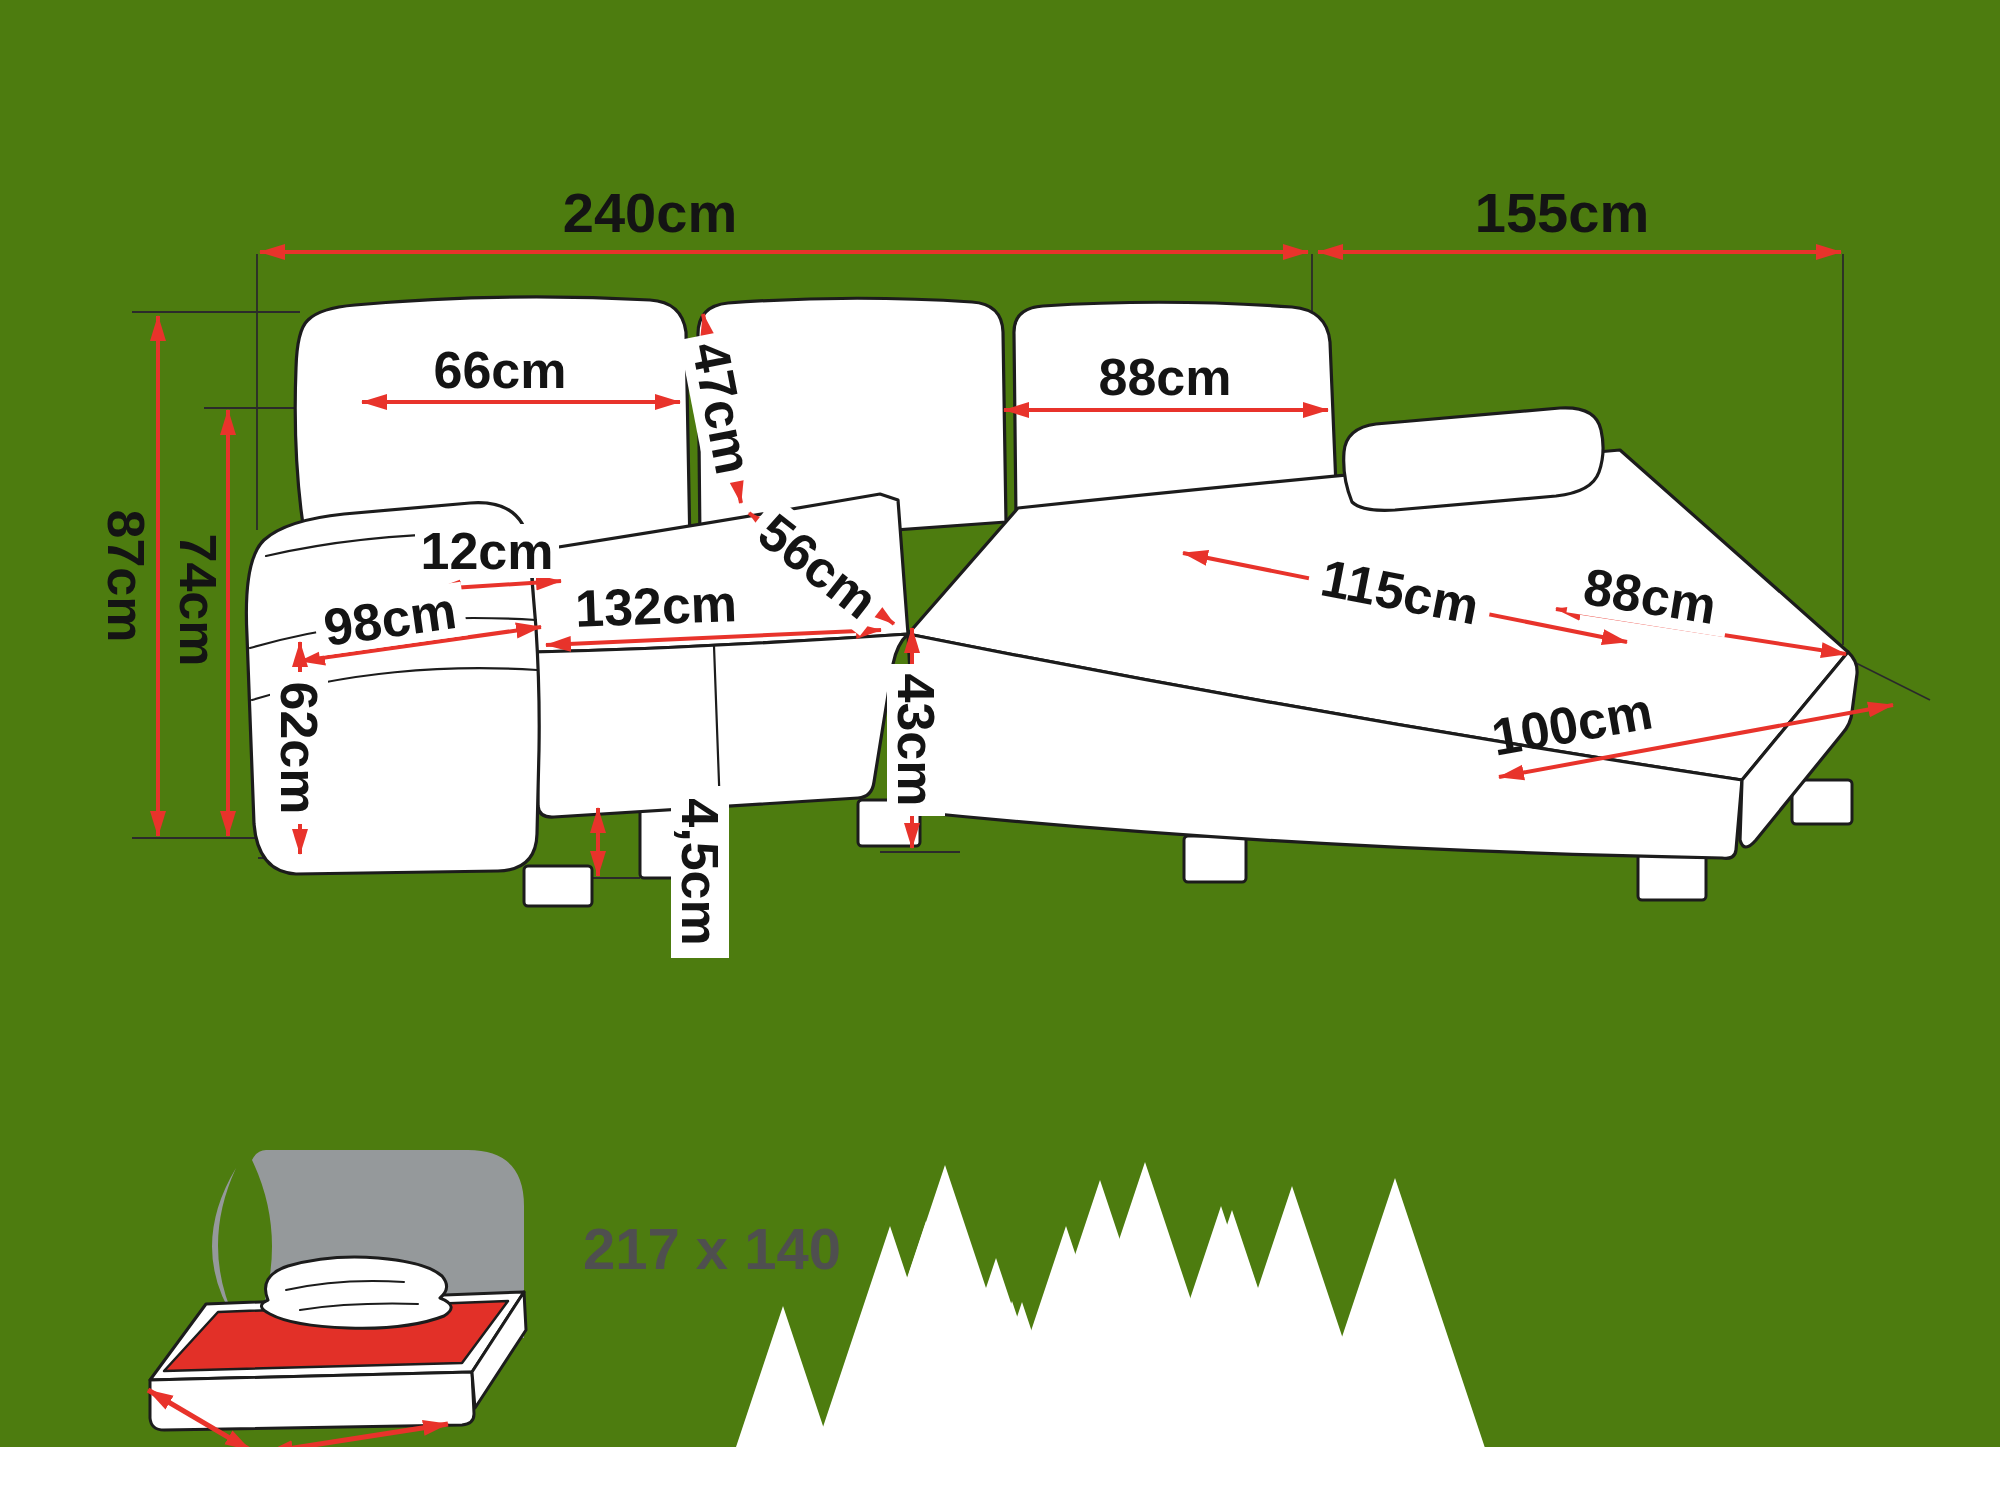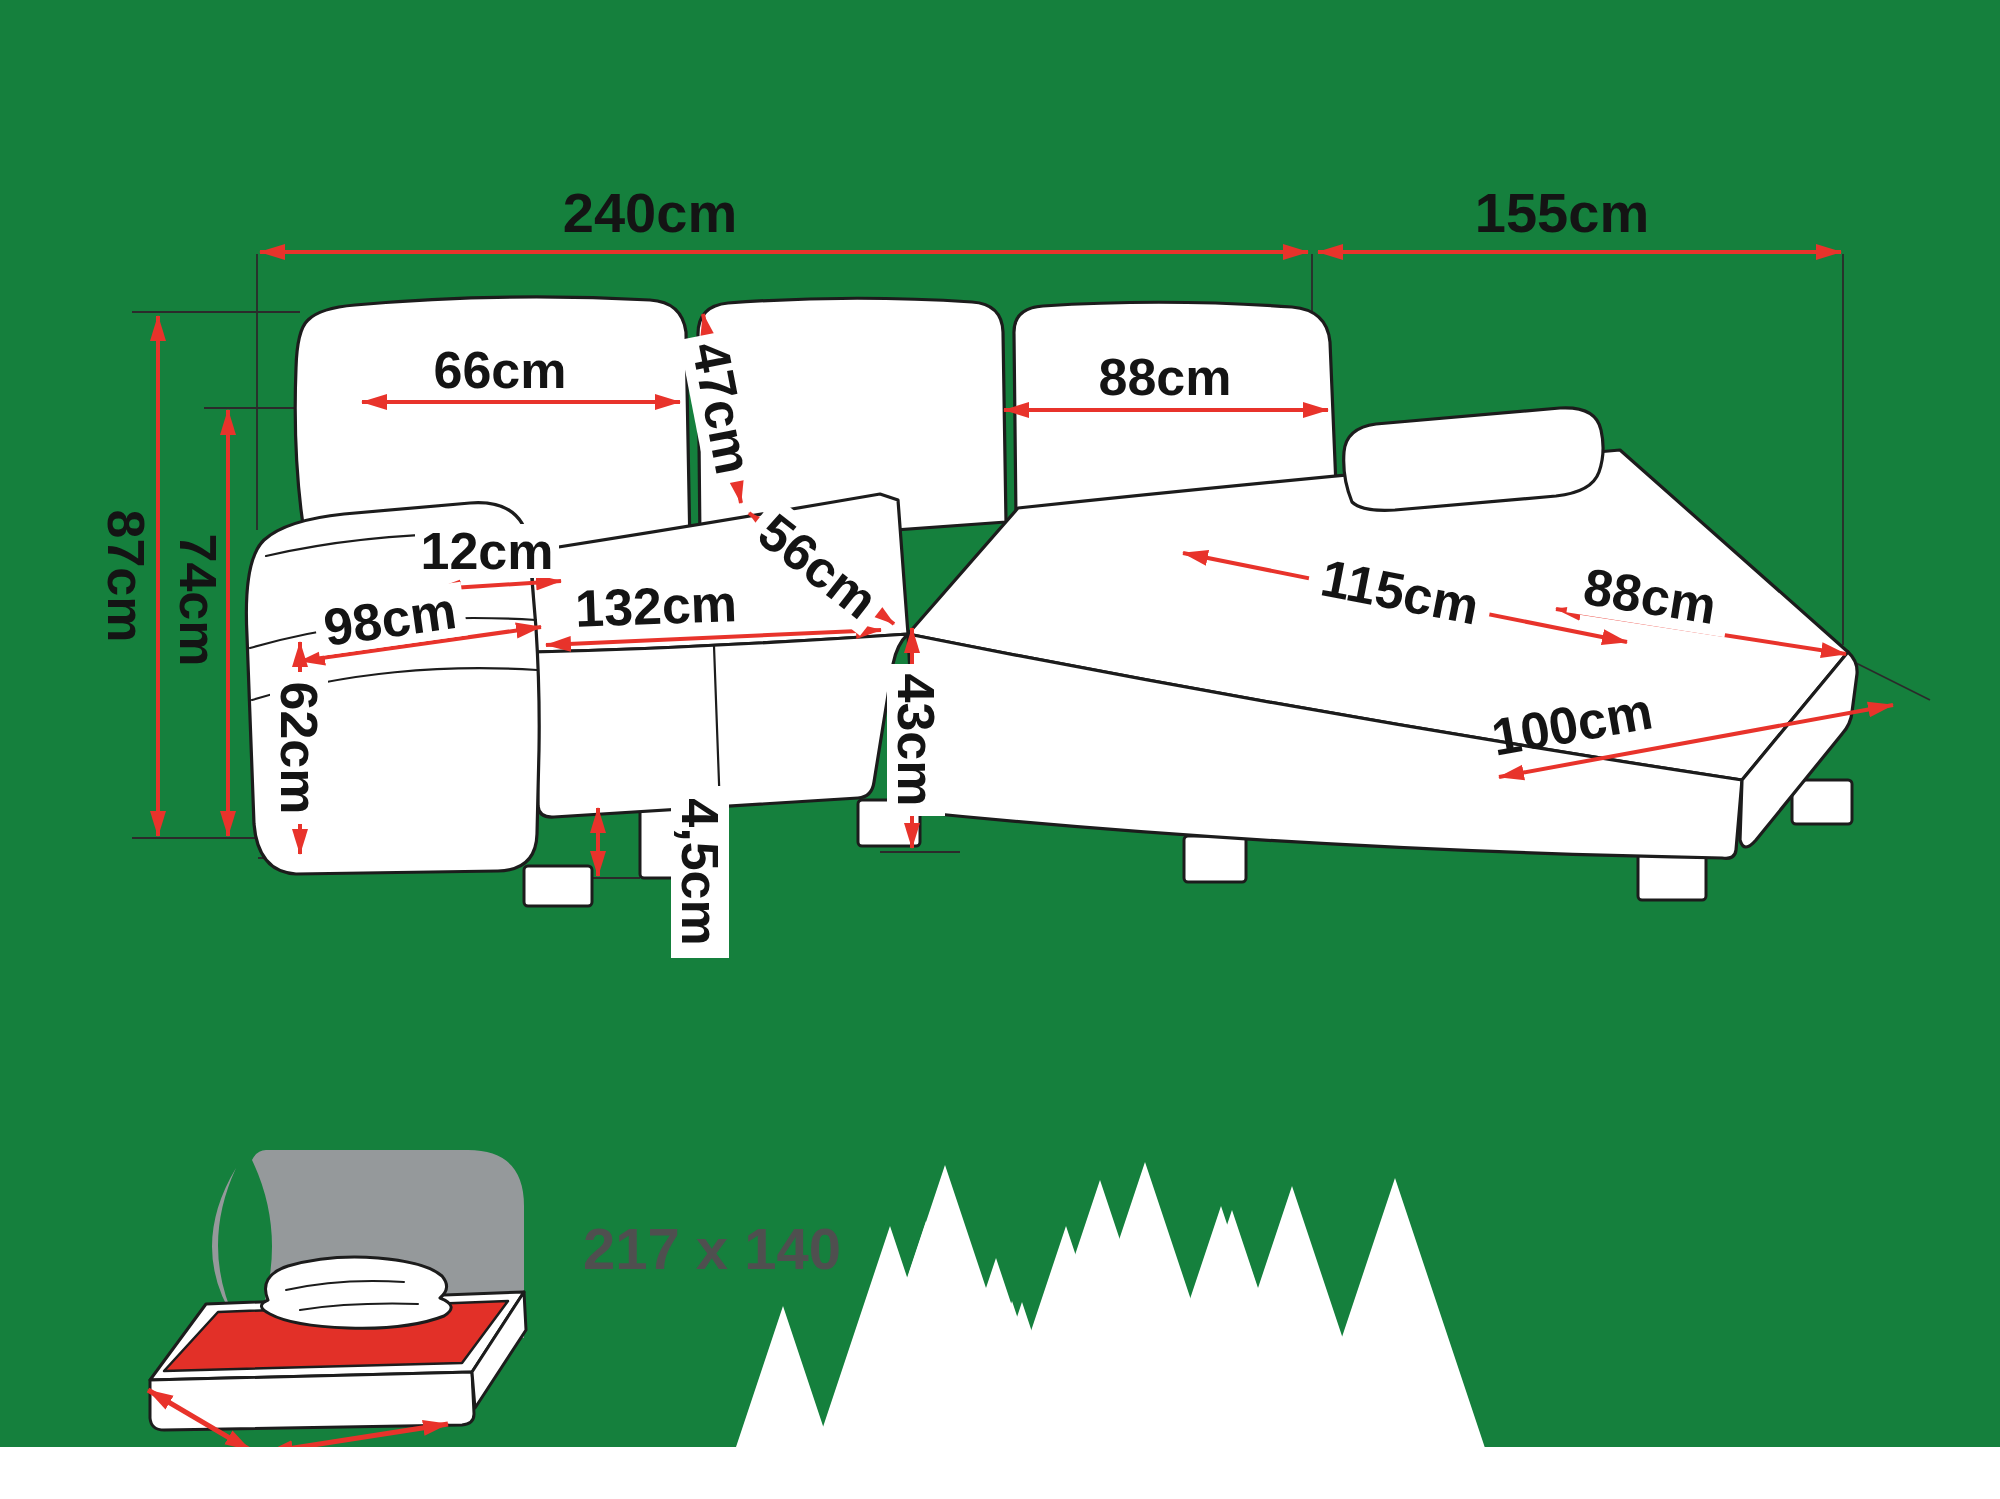--- a/index.html
+++ b/index.html
@@ -3,21 +3,21 @@
 <meta charset="utf-8">
 <style>
   :root{
     --dimension:#e8332b;
     --outline:#1c1c1c;
     --icon_gray:#95999b;
     --bed_red:#e23028;
     --bed_label:#4f4f4f;
   }
   html,body{margin:0;padding:0;background:#ffffff;}
-  .stage{position:relative;width:2000px;height:1447px;background:#15803d;overflow:hidden;}
+  .stage{position:relative;width:2000px;height:1447px;background:#4d7c0f;overflow:hidden;}
   svg{display:block;}
   text{font-family:"Liberation Sans","DejaVu Sans",sans-serif;font-weight:bold;}
   .lbl{font-size:52px;fill:#141414;text-anchor:middle;}
   .lbl-big{font-size:56px;fill:#141414;text-anchor:middle;}
   .bed-lbl{font-size:58px;fill:var(--bed_label);text-anchor:middle;}
   .dim{stroke:var(--dimension);stroke-width:4;fill:none;}
   .bedarrow{stroke:var(--dimension);stroke-width:5;fill:none;}
   .ext{stroke:#2b2b2b;stroke-width:1.8;fill:none;}
   .body{fill:#ffffff;stroke:var(--outline);stroke-width:3.2;stroke-linejoin:round;stroke-linecap:round;}
   .seam{fill:none;stroke:var(--outline);stroke-width:2.2;stroke-linecap:round;}

